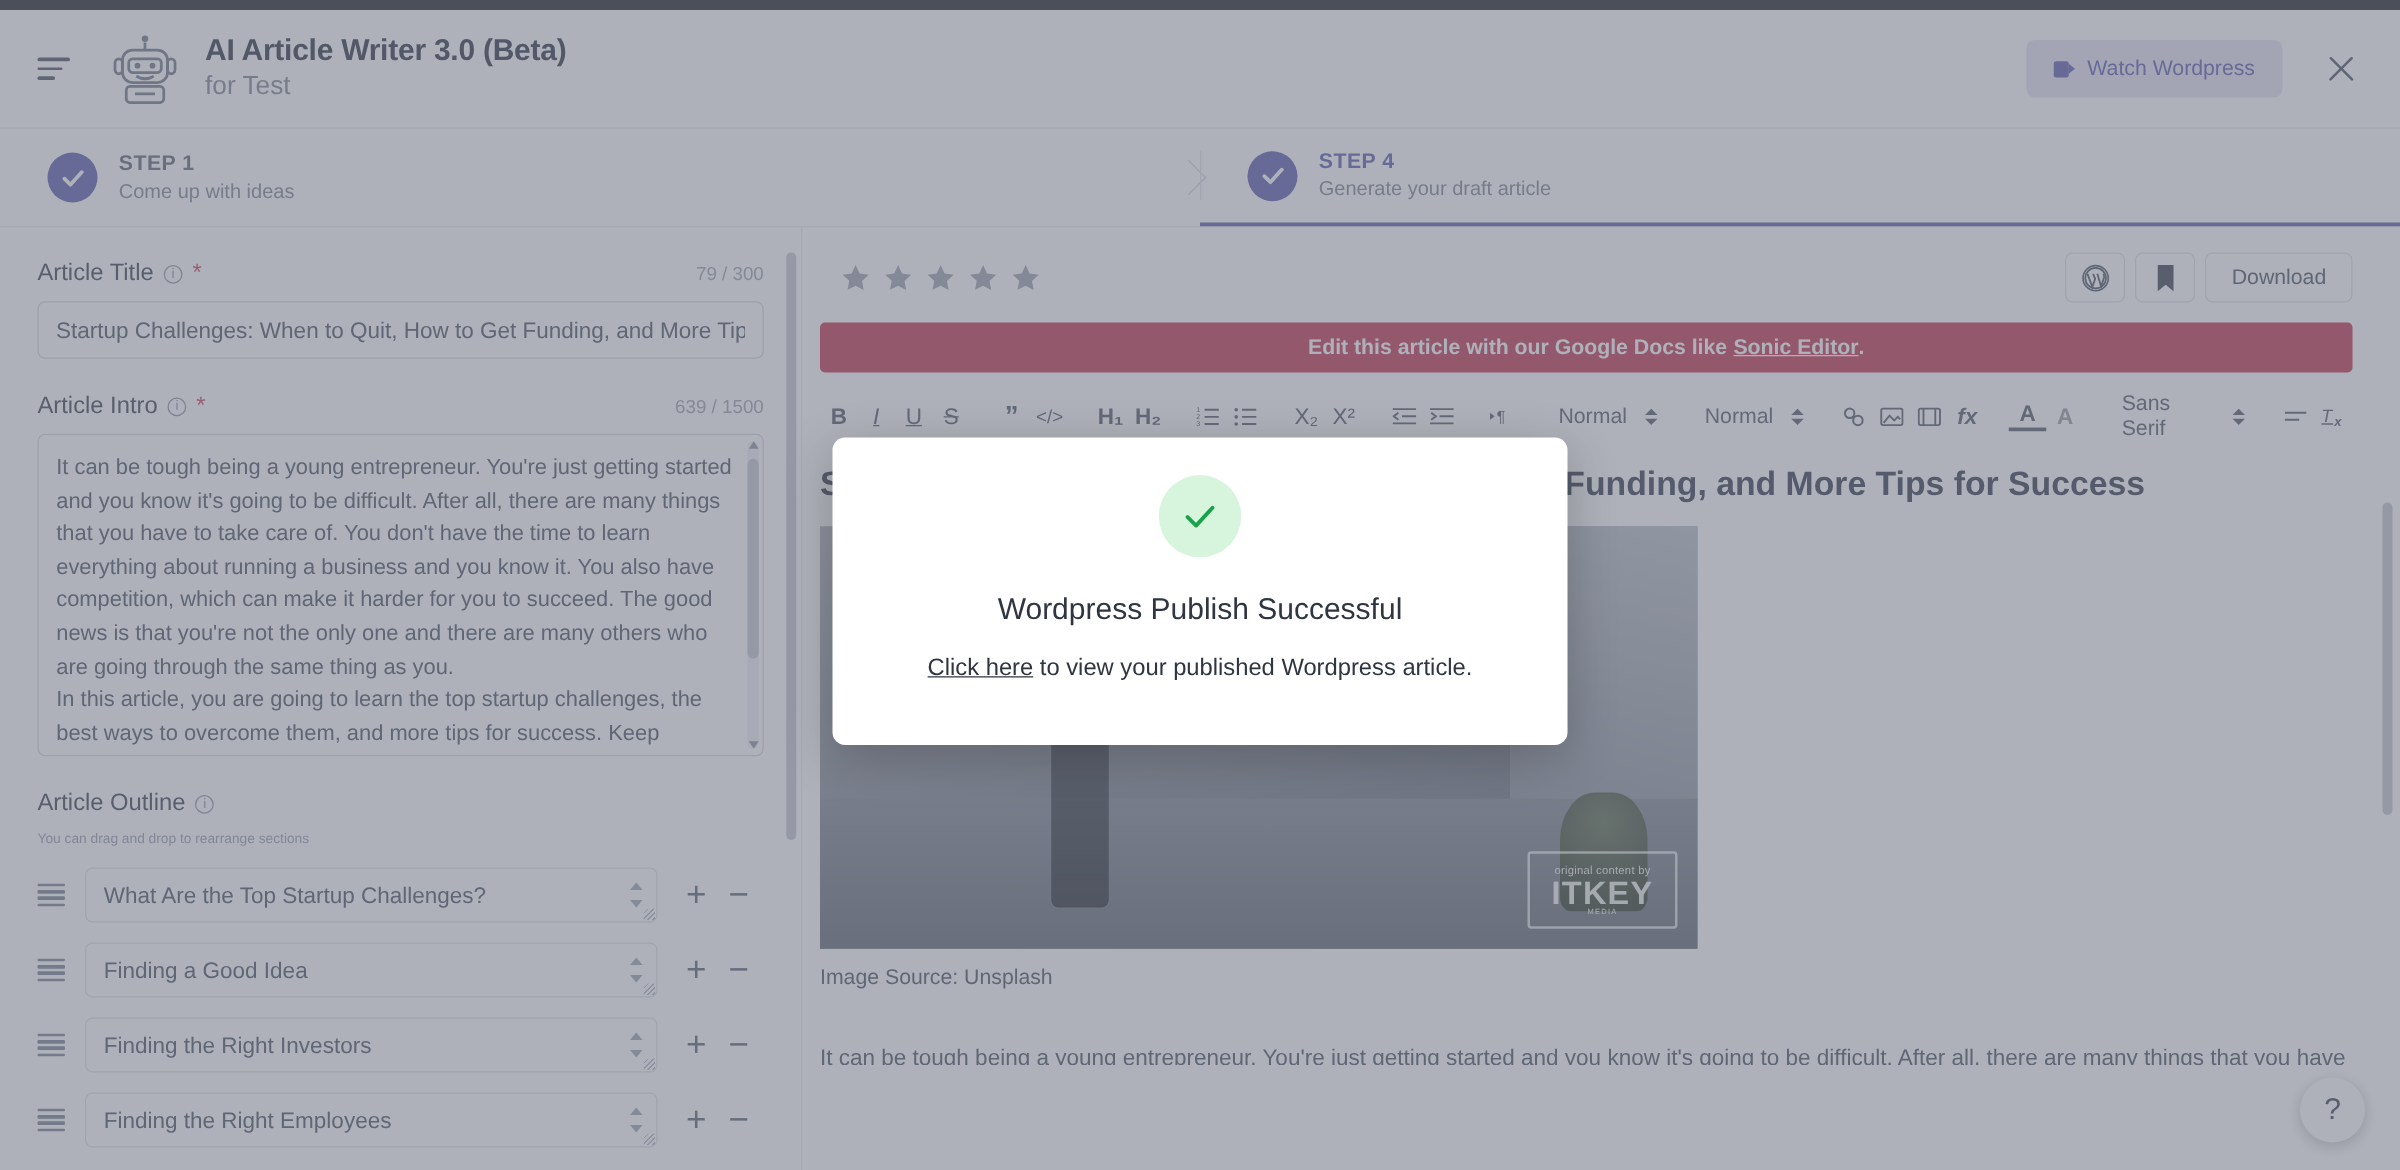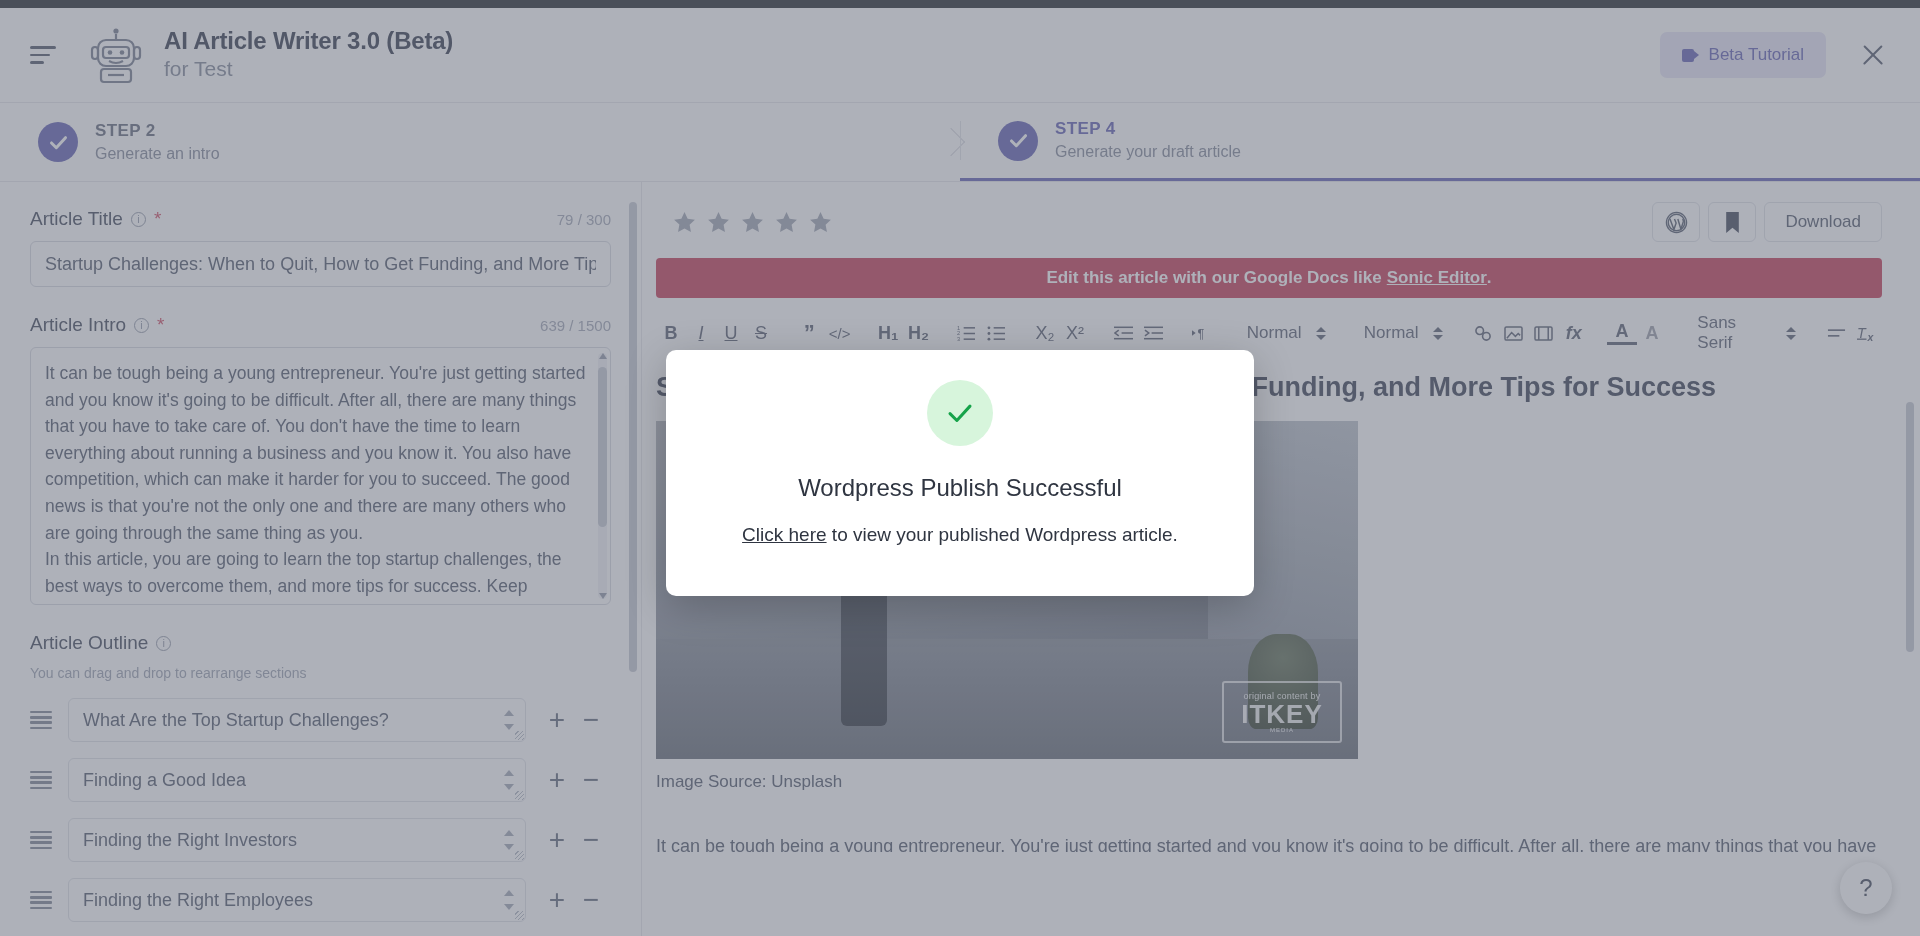--- a/index.html
+++ b/index.html
@@ -106,21 +106,21 @@
     position:absolute; right:4px; top:6px; bottom:6px; width:9px;
   }
   .intro-scroll .track { position:absolute; inset:0; background:#f2f3f6; border-radius:5px;}
   .intro-scroll .thumb { position:absolute; left:0; top:14px; width:9px; height:160px; background:#c9ccd6; border-radius:5px;}
   .arrow-up, .arrow-down { position:absolute; left:0.5px; width:0;height:0;
      border-left:4px solid transparent;border-right:4px solid transparent;}
   .arrow-up { top:0; border-bottom:6px solid #9aa0ae;}
   .arrow-down{ bottom:0; border-top:6px solid #9aa0ae;}
 
   .section-gap { margin-top: 27px; }
-  .outline-hint { font-size:14px; color:#a2a8b6; margin-top:9px; margin-bottom:17px;}
+  .outline-hint { font-size:11px; color:#a2a8b6; margin-top:9px; margin-bottom:17px;}
 
   .outline-row { display:flex; align-items:center; margin-bottom:16px; }
   .drag-handle { width:22px; height:18px; margin-right:16px; display:flex; flex-direction:column; justify-content:space-between; cursor:grab; flex:0 0 auto;}
   .drag-handle span { height:2.4px; background:#868d9c; border-radius:1px; display:block; }
   .outline-input-wrap { position:relative; flex:1; max-width:458px;border-radius:13px; }
   .outline-input {
     width:100%; height:44px; border:1px solid #e1e3e9; border-radius:6px;
     padding:0 34px 0 14px; font-size:18px; color:#5b6273; background:#fff;
     font-family:"Liberation Sans", sans-serif;
   }
@@ -283,41 +283,41 @@
       <div class="app-sub">for Test</div>
     </div>
 
     <div class="header-spacer"></div>
 
     <button class="watch-btn">
       <span class="cam-icon">
         <span class="body"></span>
           <span class="lens"></span>
       </span>
-      <span>Beta Tutorial</span>
+      <span>Watch Wordpress</span>
     </button>
 
     <div class="close-x"></div>
   </div>
 
   <div class="steps">
-
 
     <div class="step">
       <div class="check-circle">
         <svg viewBox="0 0 24 24" fill="none" stroke="#ffffff" stroke-width="3.4" stroke-linecap="round" stroke-linejoin="round">
             <path d="M4 12.5 L9.5 18 L20 6.5"></path>
           </svg>
       </div>
       <div>
-        <div class="step-label">STEP 2</div>
-        <div class="step-desc">Generate an intro</div>
+        <div class="step-label">STEP 1</div>
+        <div class="step-desc">Come up with ideas</div>
       </div>
       <div class="chevron"></div>
     </div>
+
 
 
     <div class="step active">
       <div class="check-circle">
         <svg viewBox="0 0 24 24" fill="none" stroke="#ffffff" stroke-width="3.4" stroke-linecap="round" stroke-linejoin="round">
             <path d="M4 12.5 L9.5 18 L20 6.5"></path>
           </svg>
       </div>
       <div>
         <div class="step-label">STEP 4</div>

